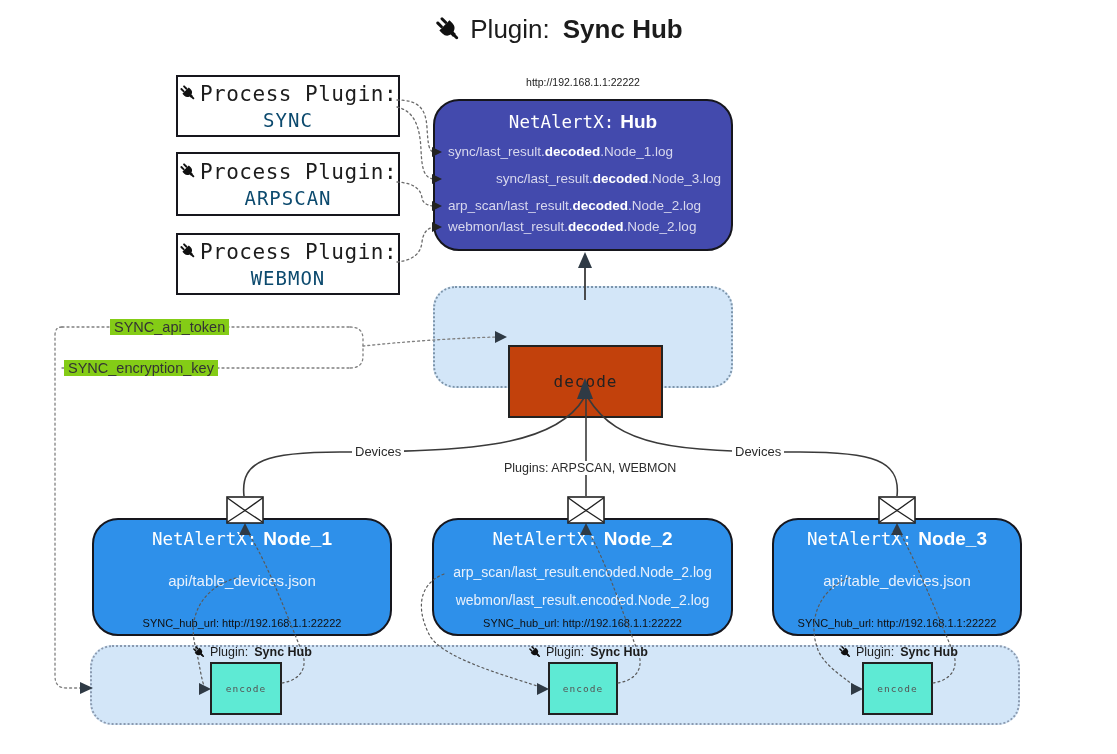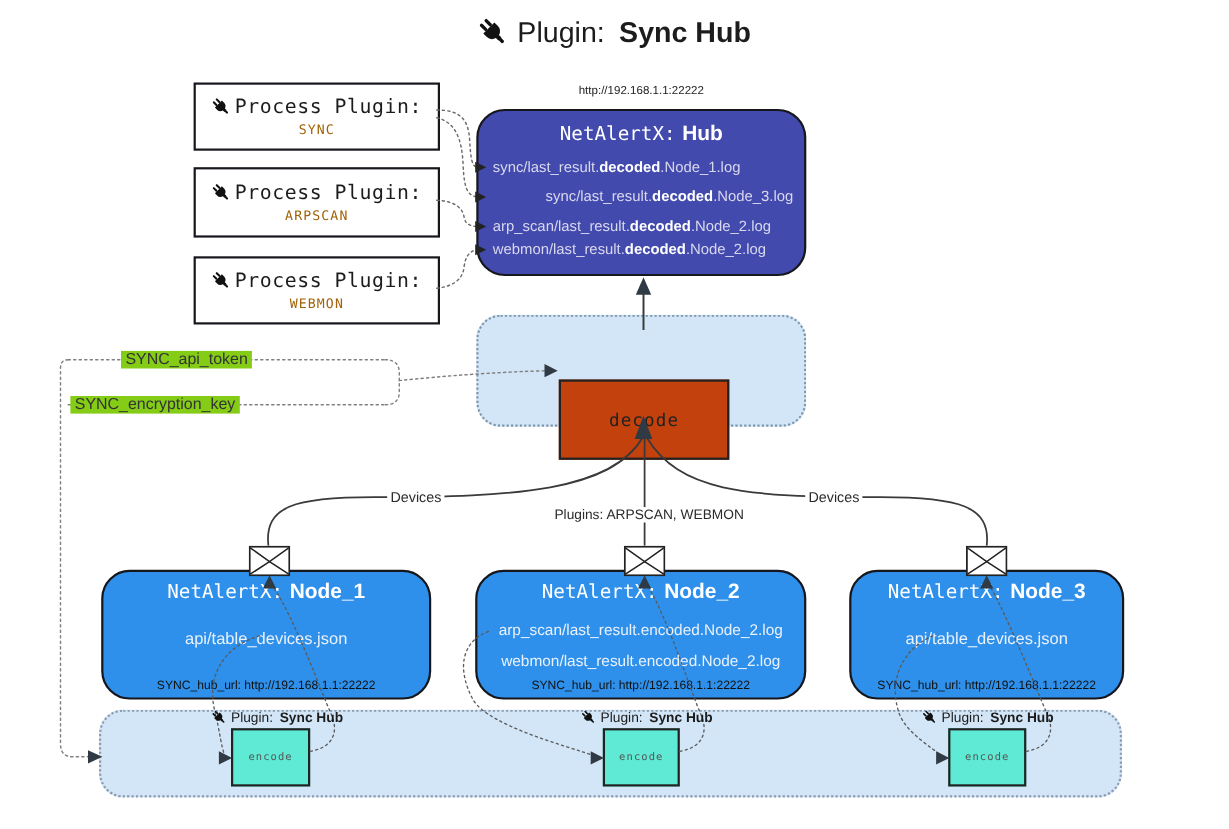--- a/index.html
+++ b/index.html
@@ -11,22 +11,22 @@
   .mono{font-family:"DejaVu Sans Mono",monospace;}
 
   
   #title-row{left:0;top:14px;width:1117px;display:flex;justify-content:center;align-items:center;gap:6px;z-index:4;}
   #title-row .t-text{font-size:26px;color:#1c1c1c;}
   #title-row .t-name{font-weight:bold;margin-left:7px;}
 
   
   .pbox{left:176px;width:220px;background:#fff;border:2px solid #16161d;z-index:2;
         display:flex;flex-direction:column;align-items:center;justify-content:center;}
-  .pbox .row1{display:flex;align-items:center;gap:2px;font-size:18px;color:#1c1c1c;letter-spacing:.5px;}
-  .pbox .row2{font-size:12px;color:#a16207;letter-spacing:1px;margin-top:3px;}
+  .pbox .row1{display:flex;align-items:center;gap:2px;font-size:21px;color:#1c1c1c;letter-spacing:.5px;}
+  .pbox .row2{font-size:19px;color:#0c4a6e;letter-spacing:1px;margin-top:3px;}
 
   
   #hub-url{left:433px;top:76px;width:300px;text-align:center;font-size:10.5px;color:#222;z-index:2;}
   #hub{left:433px;top:99px;width:300px;height:152px;border-radius:26px;background:#434aad;
        border:2px solid #16161d;z-index:2;box-sizing:border-box;}
   #hub .hub-title{position:absolute;top:10px;left:0;width:100%;text-align:center;color:#fff;}
   .ttl-prefix{font-size:17.5px;color:#fff;}
   .ttl-name{font-size:19px;font-weight:bold;color:#fff;margin-left:6px;}
   .hub-line{position:absolute;left:13px;right:2px;height:19px;font-size:13.5px;color:#d8d8ee;white-space:nowrap;}
   .hub-line b{color:#fff;text-align:right;}

